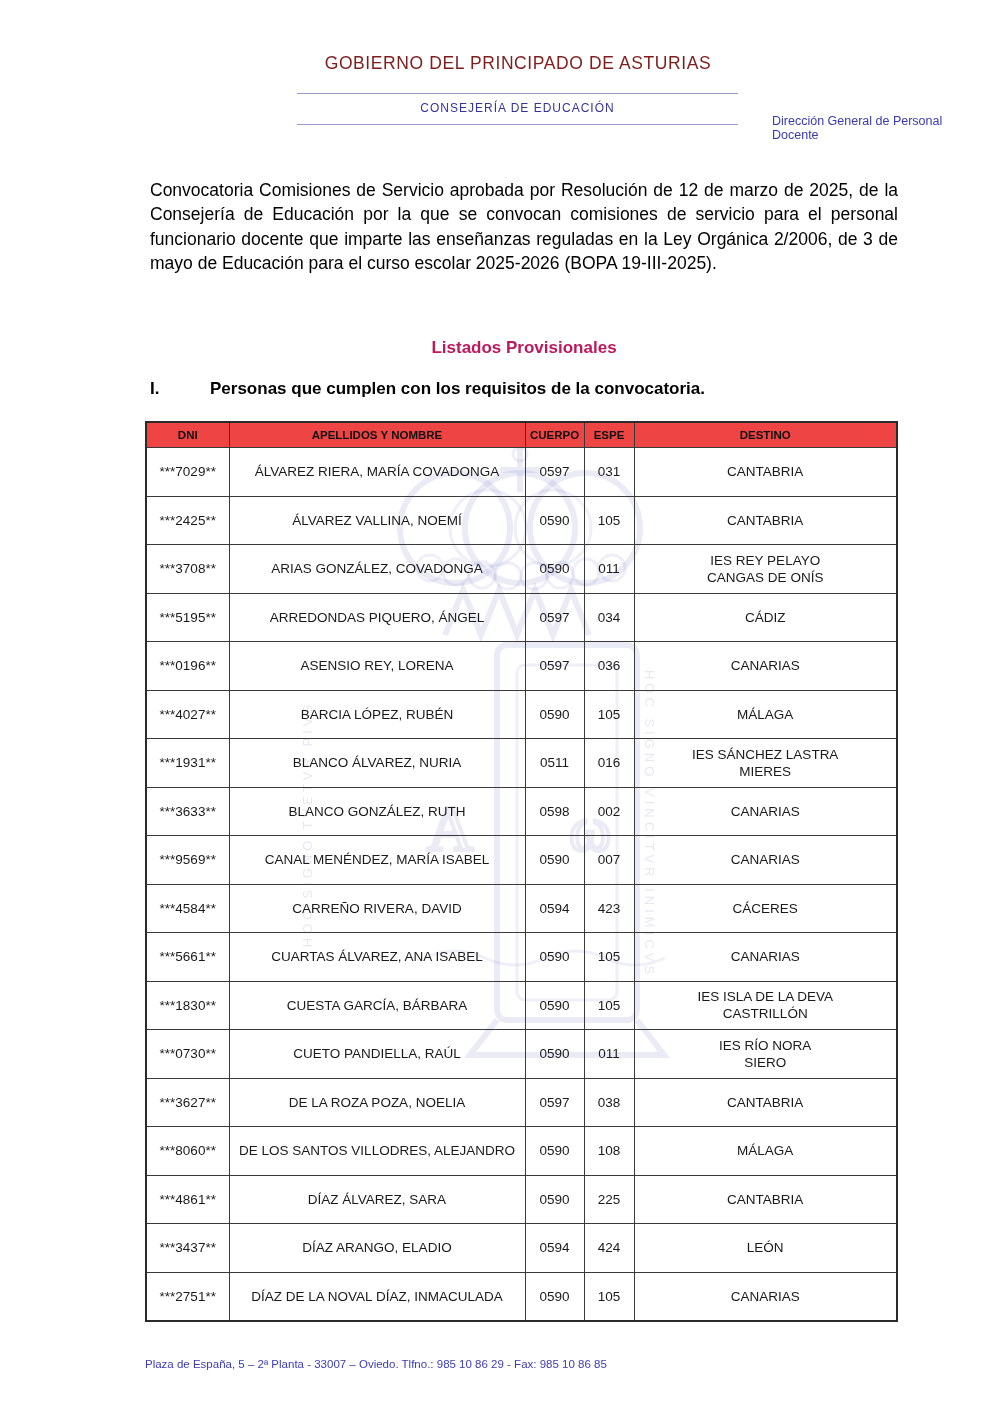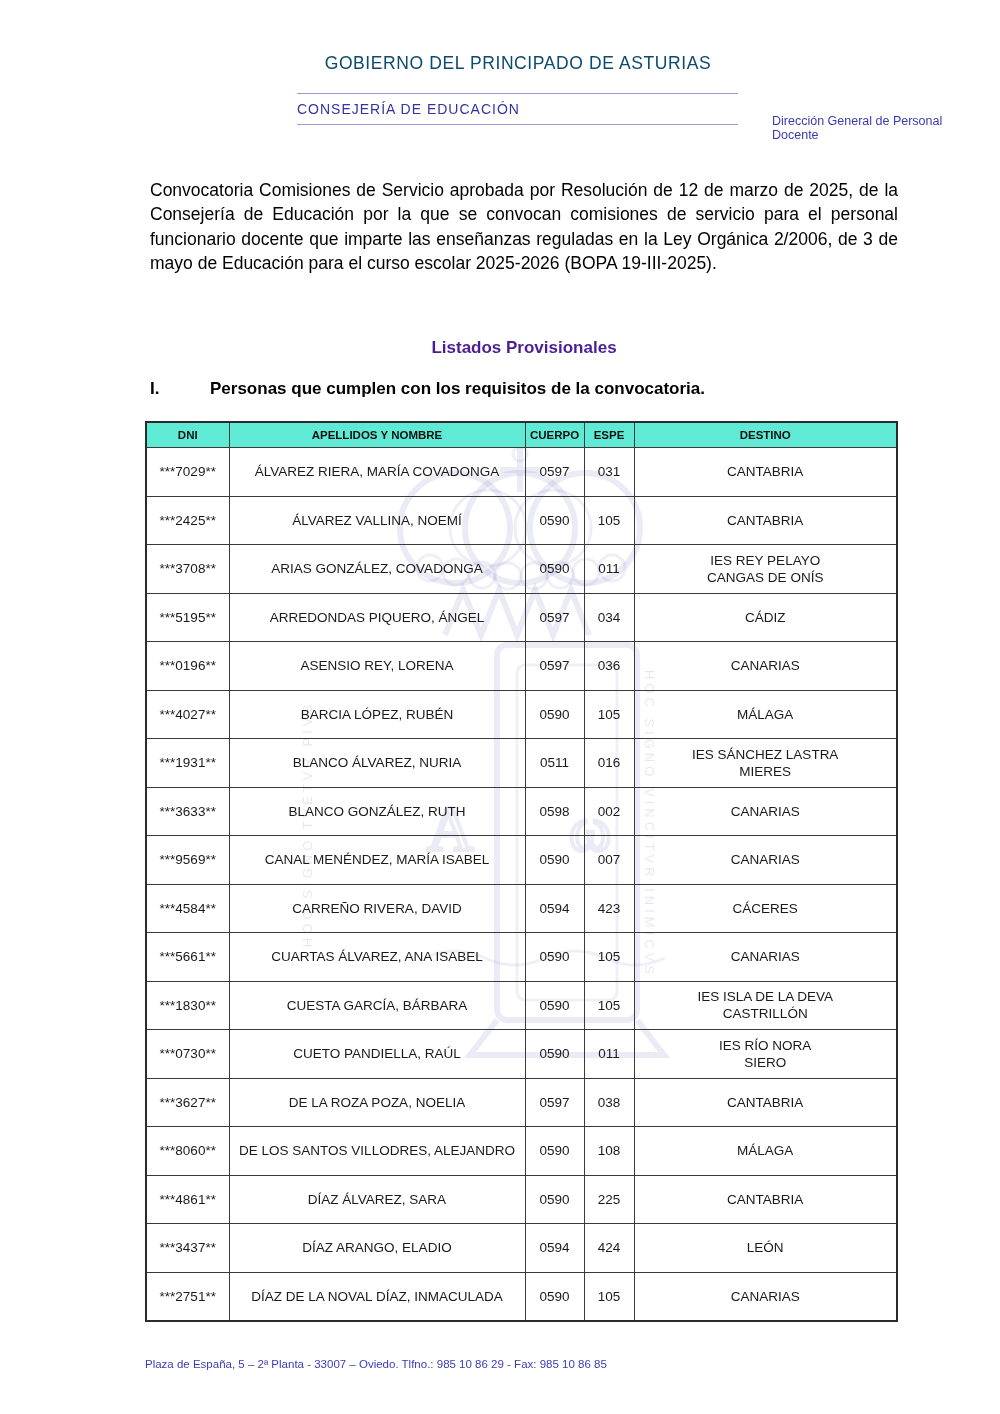--- a/index.html
+++ b/index.html
@@ -5,62 +5,62 @@
   html,body { margin:0; padding:0; background:#ffffff; }
   .page {
     position:relative; width:1000px; height:1414px; background:#ffffff;
     font-family:"Liberation Sans", sans-serif; overflow:hidden;
   }
   .page > * { position:absolute; z-index:1; }
 
   
   .gov-title {
     top:53px; left:150px; width:736px; text-align:center;
-    font-size:17.5px; letter-spacing:0.6px; color:#0c4a6e; font-weight:400;
+    font-size:17.5px; letter-spacing:0.6px; color:#7f1d1d; font-weight:400;
   }
   .rule { left:297px; width:441px; height:1px; background:#9A9AD0; }
   .rule-top { top:93px; }
   .rule-bottom { top:124px; }
   .dept-title {
-    top:101px; left:297px; width:441px; 
-    font-size:14px; letter-spacing:1px; color:#3434A0; font-weight:400;
+    top:101px; left:297px; width:441px; text-align:center;
+    font-size:12px; letter-spacing:1px; color:#3434A0; font-weight:400;
   }
   .directorate {
     top:114px; left:772px; width:200px;
     font-size:12.5px; line-height:14px; color:#3A3AB0;
   }
 
   
   .intro {
     top:178px; left:150px; width:748px;
     font-size:17.5px; font-weight:normal; line-height:24.3px;
     text-align:justify; color:#000000;
   }
   .subtitle {
     top:338px; left:150px; width:748px; text-align:center;
-    font-size:17px; font-weight:bold; color:#4c1d95;
+    font-size:17px; font-weight:bold; color:#be185d;
   }
   .section-heading {
     top:379px; left:150px; width:748px; display:flex;
     font-size:17px; font-weight:bold; color:#000000;
   }
   .section-heading .numeral { width:60px; flex:0 0 60px; }
 
   
   table.listado {
     top:421px; left:145px; width:751px;
     border-collapse:collapse; table-layout:fixed;
     border:2px solid #2b2b2b;
   }
   table.listado th, table.listado td {
     border:1px solid #3a3a3a; padding:0 4px;
     text-align:center; vertical-align:middle;
   }
   table.listado thead th {
-    background:#5eead4; height:24px;
+    background:#ef4444; height:24px;
     font-size:11.5px; font-weight:bold; color:#101010;
   }
   table.listado tbody td {
     height:47.5px; font-size:13.5px; line-height:17px;
     color:#1a1a1a; white-space:pre-line; background:transparent;
   }
 
   
   .footer {
     top:1358px; left:145px; width:751px; 

